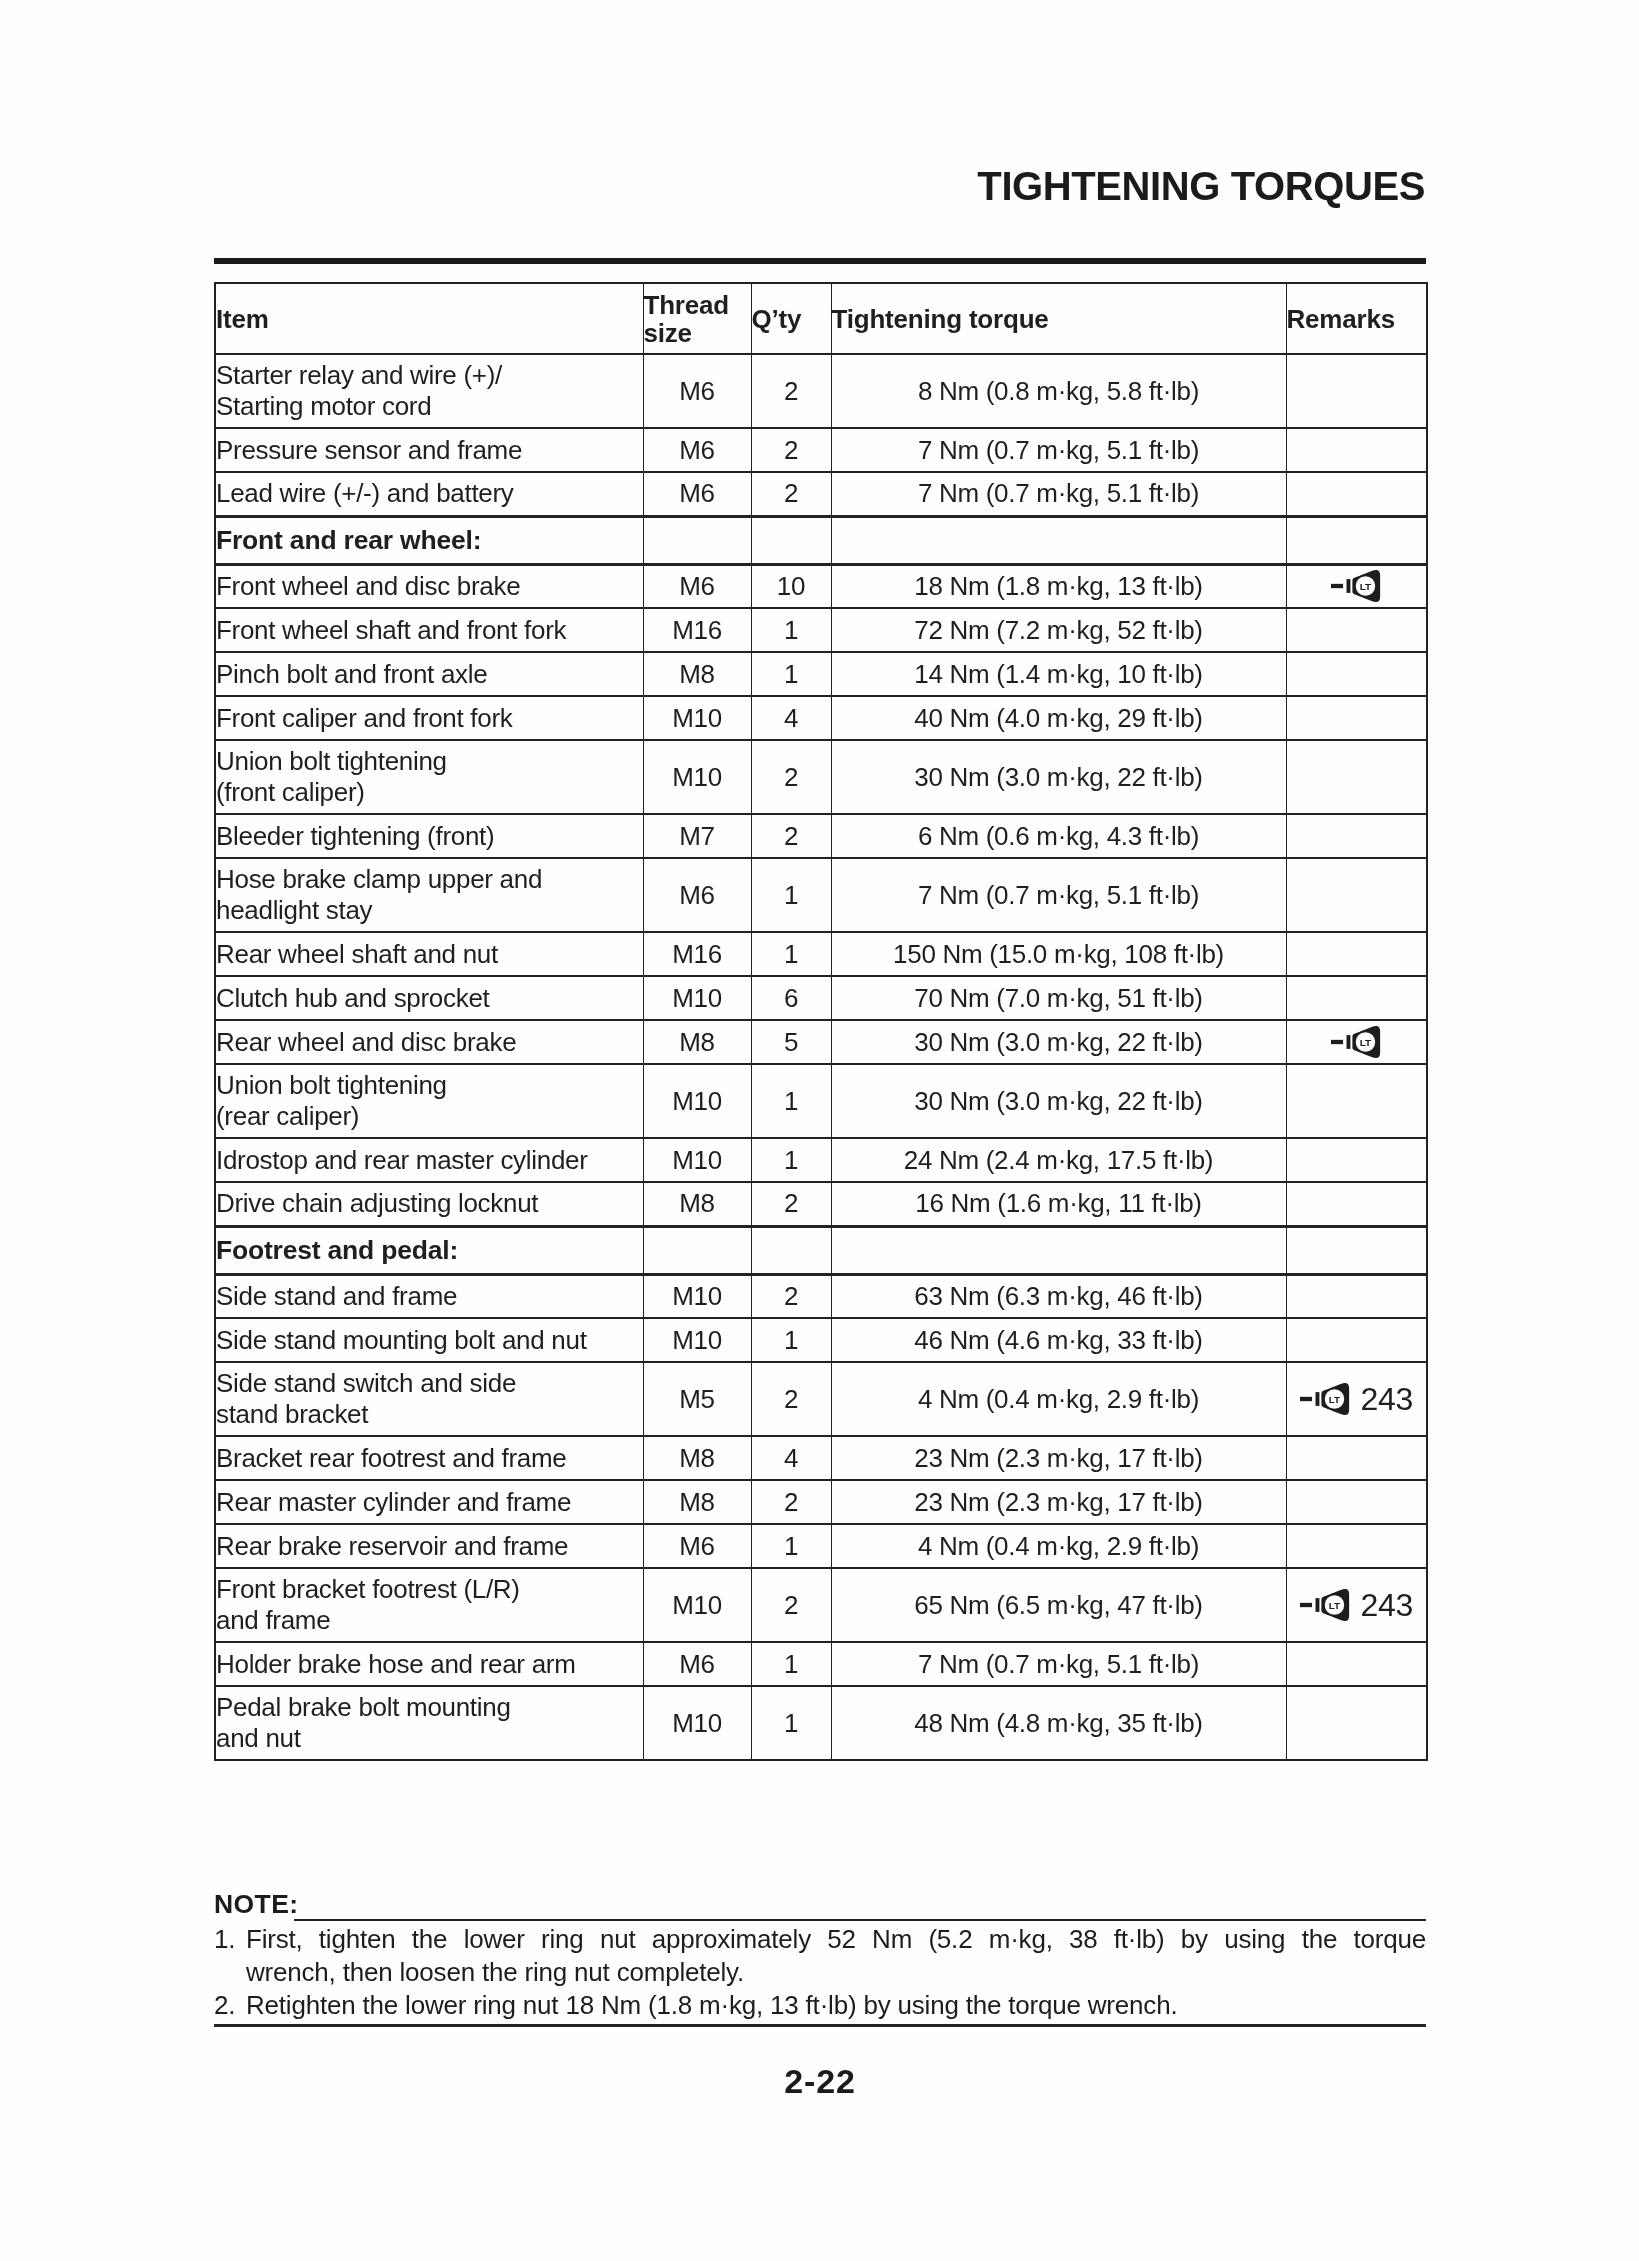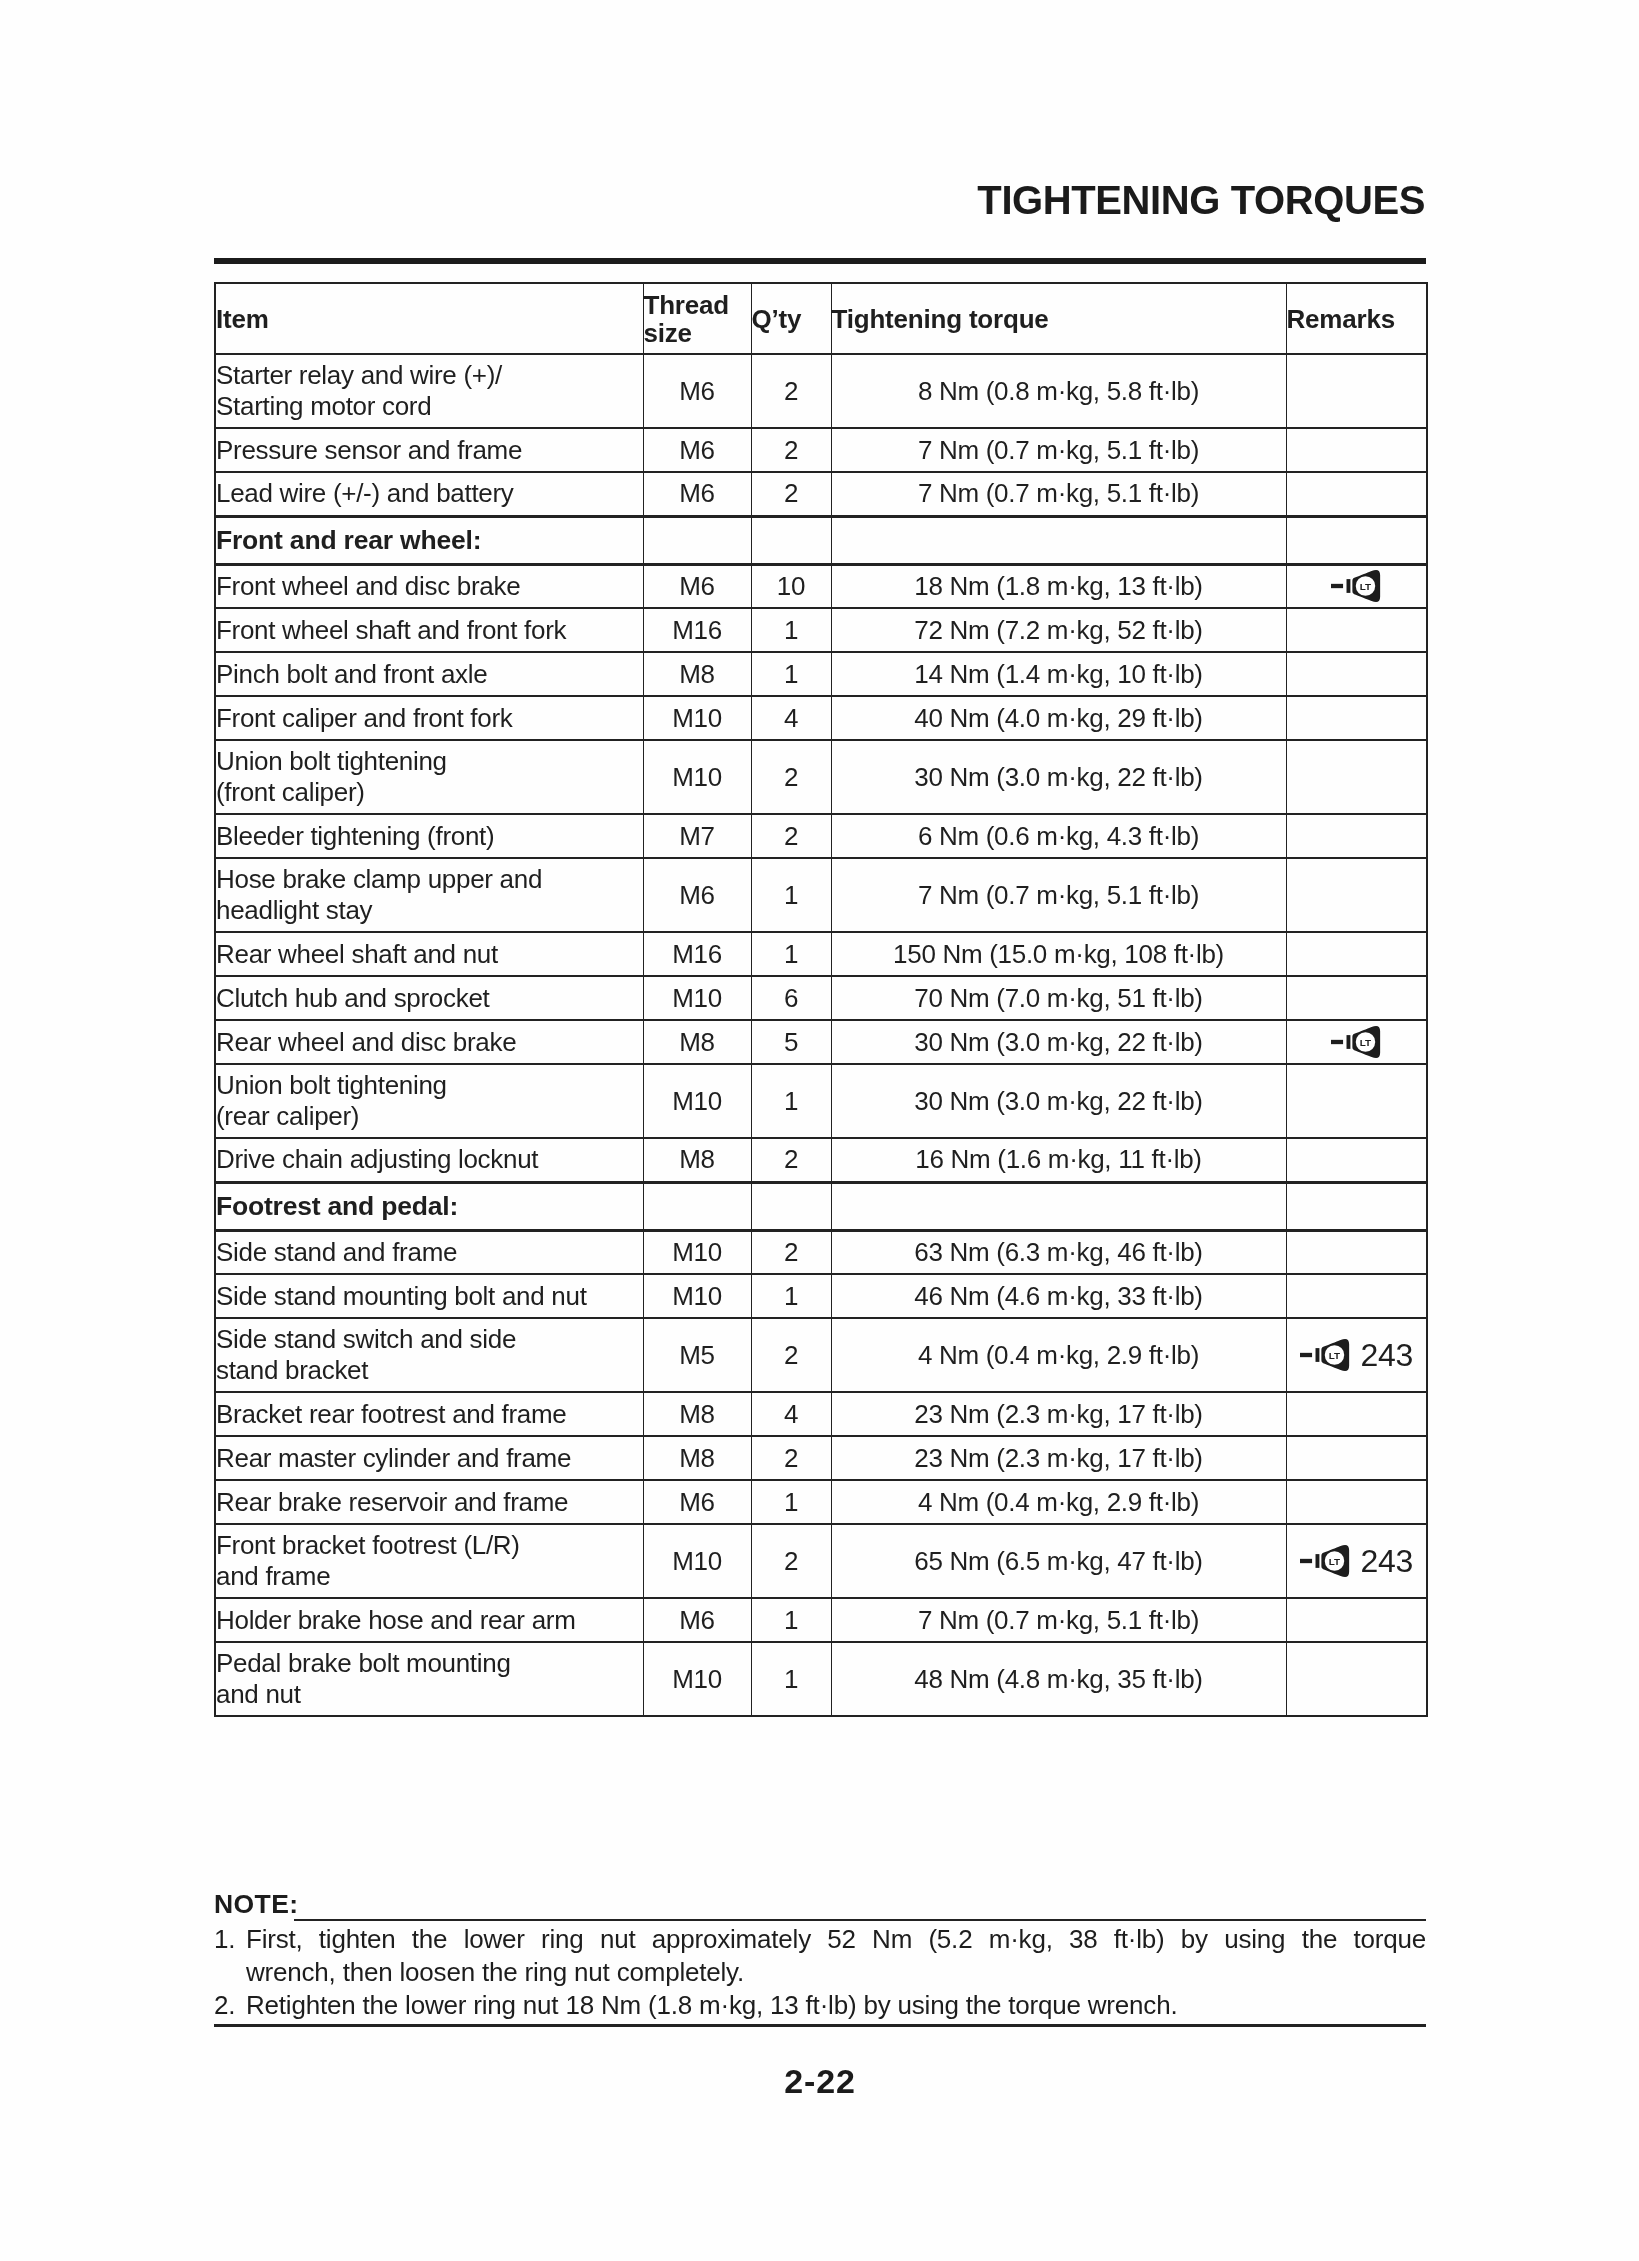--- a/index.html
+++ b/index.html
@@ -12,21 +12,20 @@
     overflow:hidden;
   }
   .page-title{
     position:absolute;
     left:0; right:215px; top:164px;
     text-align:right;
     font-size:40px; font-weight:bold;
     letter-spacing:-0.4px;
     color:#1b1b1b;
     white-space:nowrap;
-    margin-top:14px;
   }
   .title-rule{
     position:absolute;
     left:214px; top:258px;
     width:1212px; height:6px;
     background:#1b1b1b;
   }
   table.torque{
     position:absolute;
     left:214px; top:282px;
@@ -296,20 +295,29 @@
             <div>Union bolt tightening</div>
             <div>(rear caliper)</div>
           </td>
           <td class="c-thread">M10</td>
           <td class="c-qty">1</td>
           <td class="c-torque">30 Nm (3.0 m·kg, 22 ft·lb)</td>
           <td class="c-remarks"></td>
         </tr>
         <tr class="single">
           <td class="c-item">
+            <div>Idrostop and rear master cylinder</div>
+          </td>
+          <td class="c-thread">M10</td>
+          <td class="c-qty">1</td>
+          <td class="c-torque">24 Nm (2.4 m·kg, 17.5 ft·lb)</td>
+          <td class="c-remarks"></td>
+        </tr>
+        <tr class="single">
+          <td class="c-item">
             <div>Drive chain adjusting locknut</div>
           </td>
           <td class="c-thread">M8</td>
           <td class="c-qty">2</td>
           <td class="c-torque">16 Nm (1.6 m·kg, 11 ft·lb)</td>
           <td class="c-remarks"></td>
         </tr>
         <tr class="section">
           <td class="c-item">
             <div>Footrest and pedal:</div>

